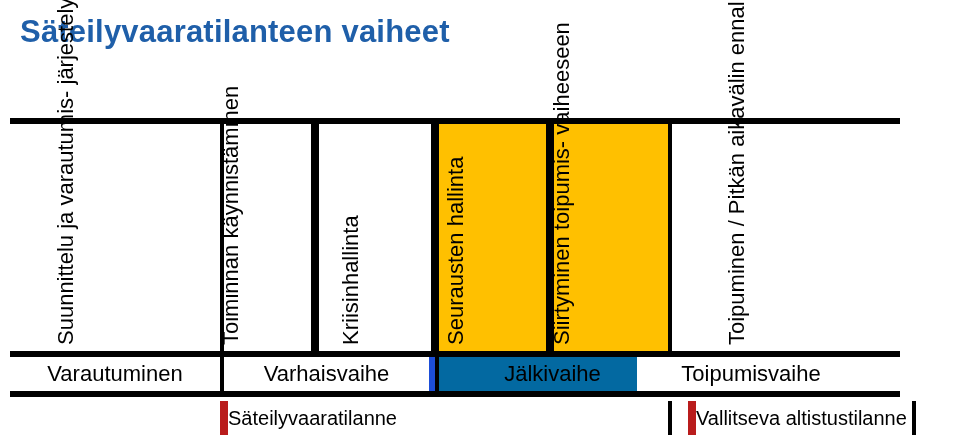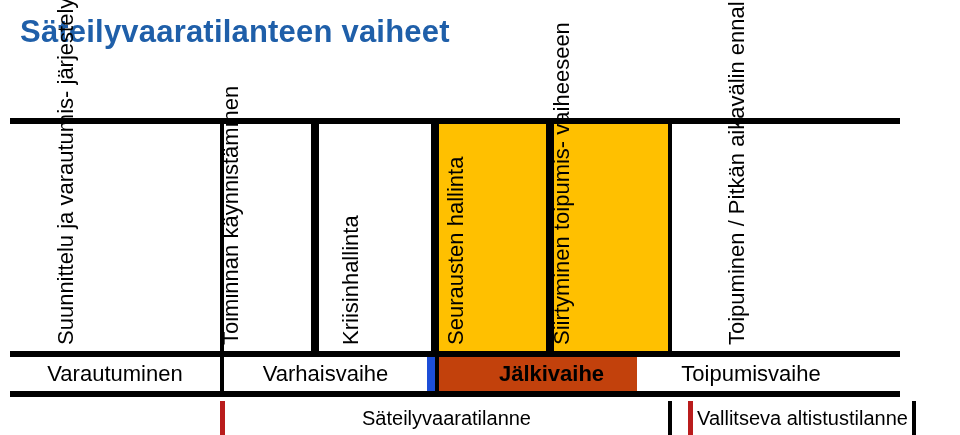--- a/index.html
+++ b/index.html
@@ -103,43 +103,43 @@
     background: #ffffff;
     display: flex;
     align-items: center;
     justify-content: center;
     font-size: 22px;
     color: #000;
     white-space: nowrap;
   }
   .phase-cell.bordered {
     border-left: 4px solid #000;
-    border-right: 8px solid #1d4ed8;
-  }
-  .phase-cell.highlight { background: #c2410c; font-weight: bold; }
+    border-right: 6px solid #1d4ed8;
+  }
+  .phase-cell.highlight { background: #0369a1; }
 
   
   #situation-band {
     position: absolute;
     left: 210px;
     top: 283px;
     width: 680px;
     height: 34px;
   }
   .sit-cell {
     position: absolute;
     top: 0;
     height: 34px;
     box-sizing: border-box;
     background: #ffffff;
-    border-left: 5px solid #b91c1c;
+    border-left: 8px solid #b91c1c;
     border-right: 4px solid #000;
     display: flex;
     align-items: center;
-    justify-content: center;
+    justify-content: flex-start;
     font-size: 20px;
     color: #000;
     white-space: nowrap;
   }
 </style>
 </head>
 <body>
 
 <div id="page-title">Säteilyvaaratilanteen vaiheet</div>
 

